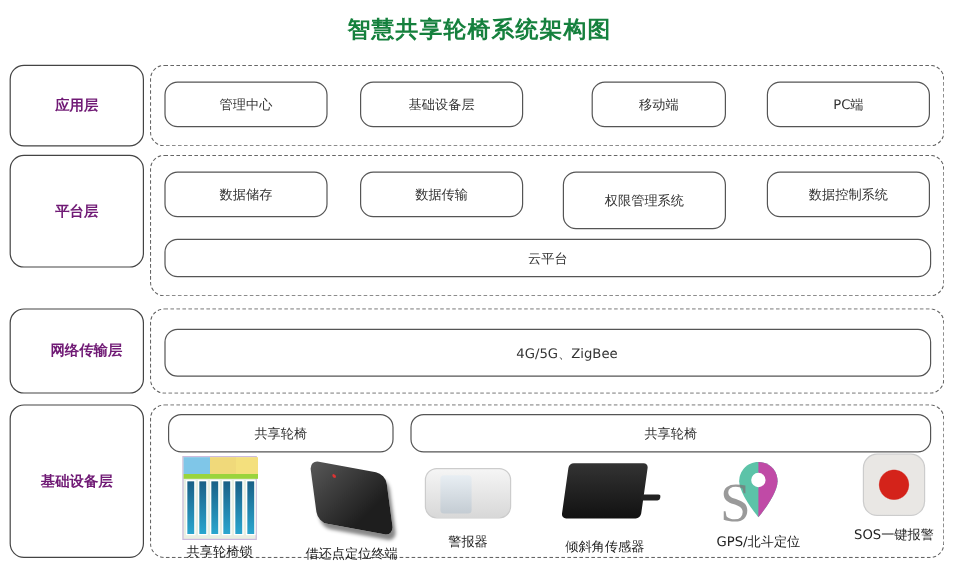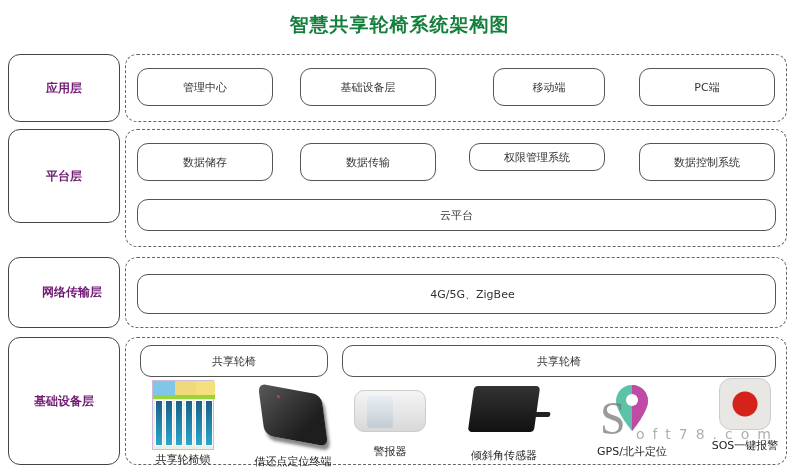--- a/index.html
+++ b/index.html
@@ -76,21 +76,21 @@
 <div class="dash" style="top:54px;height:68px;"></div>
 <div class="pill" style="left:137px;top:68px;width:136px;height:38px;">管理中心</div>
 <div class="pill" style="left:300px;top:68px;width:136px;height:38px;">基础设备层</div>
 <div class="pill" style="left:469px;top:68px;width:112px;height:38px;margin-left:24px;">移动端</div>
 <div class="pill" style="left:639px;top:68px;width:136px;height:38px;">PC端</div>
 
 <div class="layer-label" style="top:129px;height:94px;">平台层</div>
 <div class="dash" style="top:129px;height:118px;"></div>
 <div class="pill" style="left:137px;top:143px;width:136px;height:38px;">数据储存</div>
 <div class="pill" style="left:300px;top:143px;width:136px;height:38px;">数据传输</div>
-<div class="pill" style="left:469px;top:143px;width:136px;height:28px;">权限管理系统</div>
+<div class="pill" style="left:469px;top:143px;width:136px;height:48px;">权限管理系统</div>
 <div class="pill" style="left:639px;top:143px;width:136px;height:38px;">数据控制系统</div>
 <div class="pill" style="left:137px;top:199px;width:639px;height:32px;">云平台</div>
 
 <div class="layer-label" style="top:257px;height:71px;padding-left:16px;">网络传输层</div>
 <div class="dash" style="top:257px;height:71px;"></div>
 <div class="pill" style="left:137px;top:274px;width:639px;height:40px;padding-left:32px;">4G/5G、ZigBee</div>
 
 <div class="layer-label" style="top:337px;height:128px;">基础设备层</div>
 <div class="dash" style="top:337px;height:128px;"></div>
 <div class="pill" style="left:140px;top:345px;width:188px;height:32px;">共享轮椅</div>
@@ -134,14 +134,13 @@
   <span class="cap" style="margin-top:10px;">GPS/北斗定位</span>
 </div>
 
 <div class="dev" style="left:705px;top:376px;width:80px;">
   <div class="img sos"></div>
   <span class="cap" style="margin-top:8px;">SOS一键报警</span>
 </div>
 
 <div class="watermark">
   <span class="wm-s">S</span>
-  <span class="wm-en">oft78.com</span>
 </div>
 
 </body></html>

